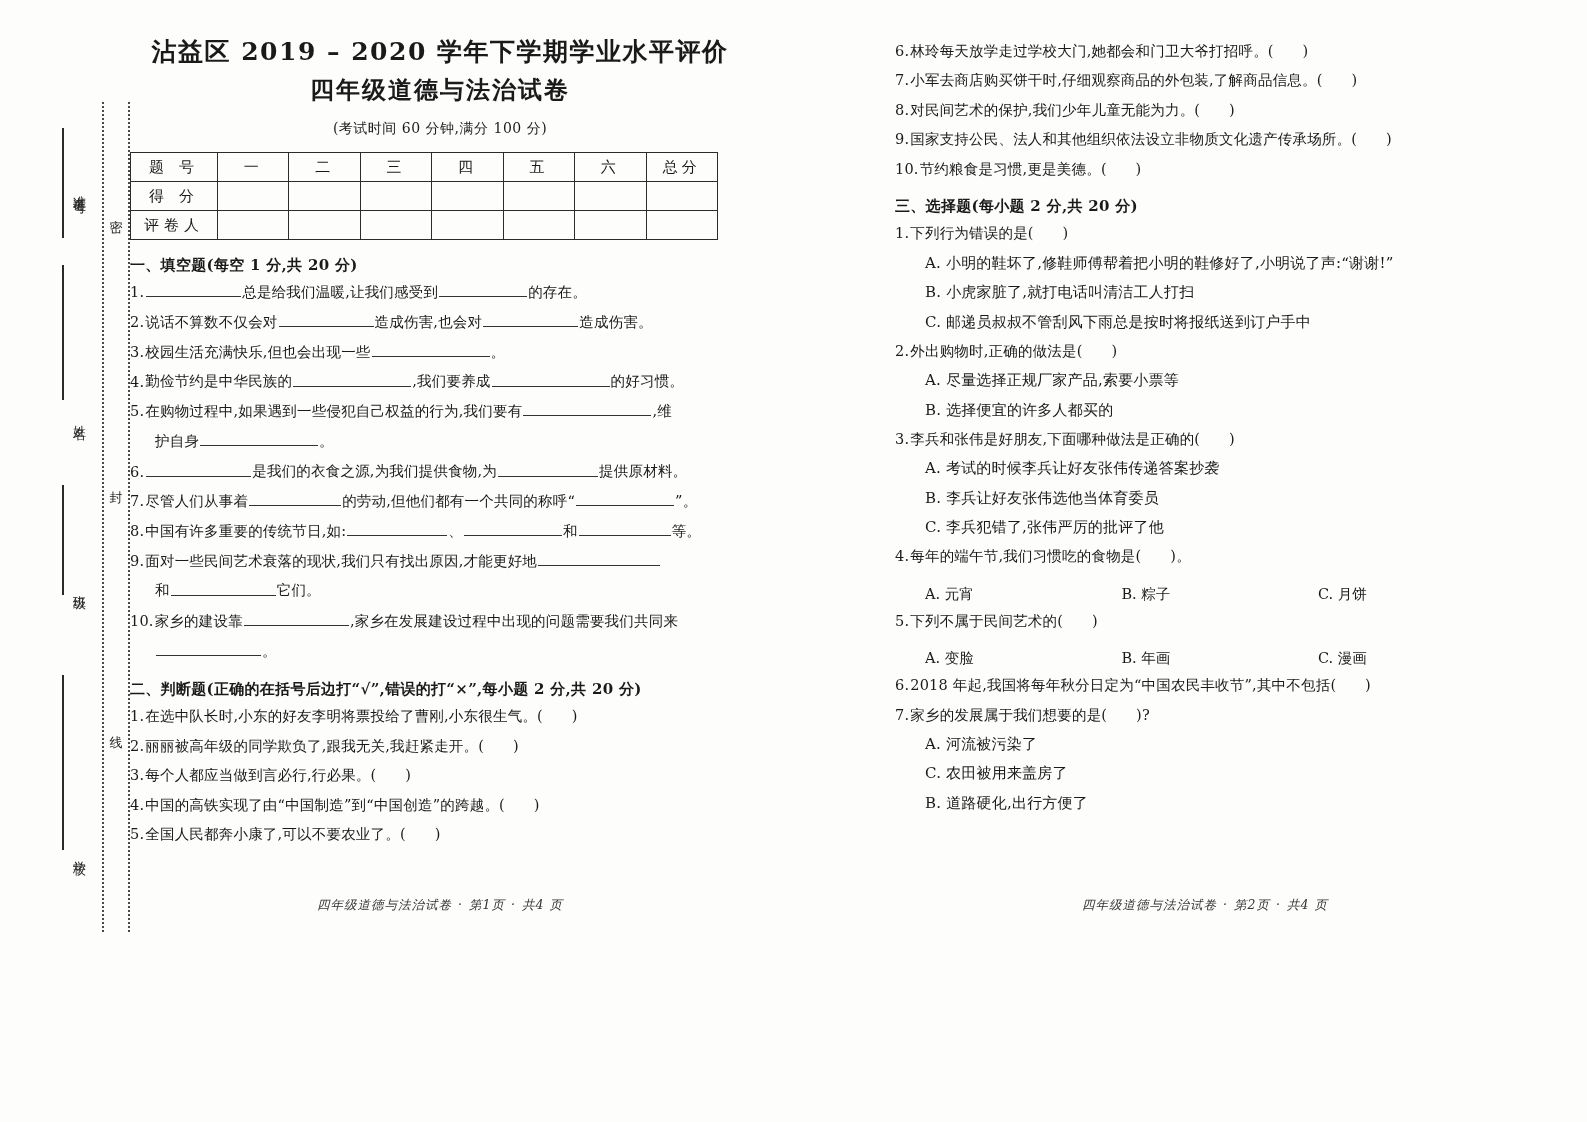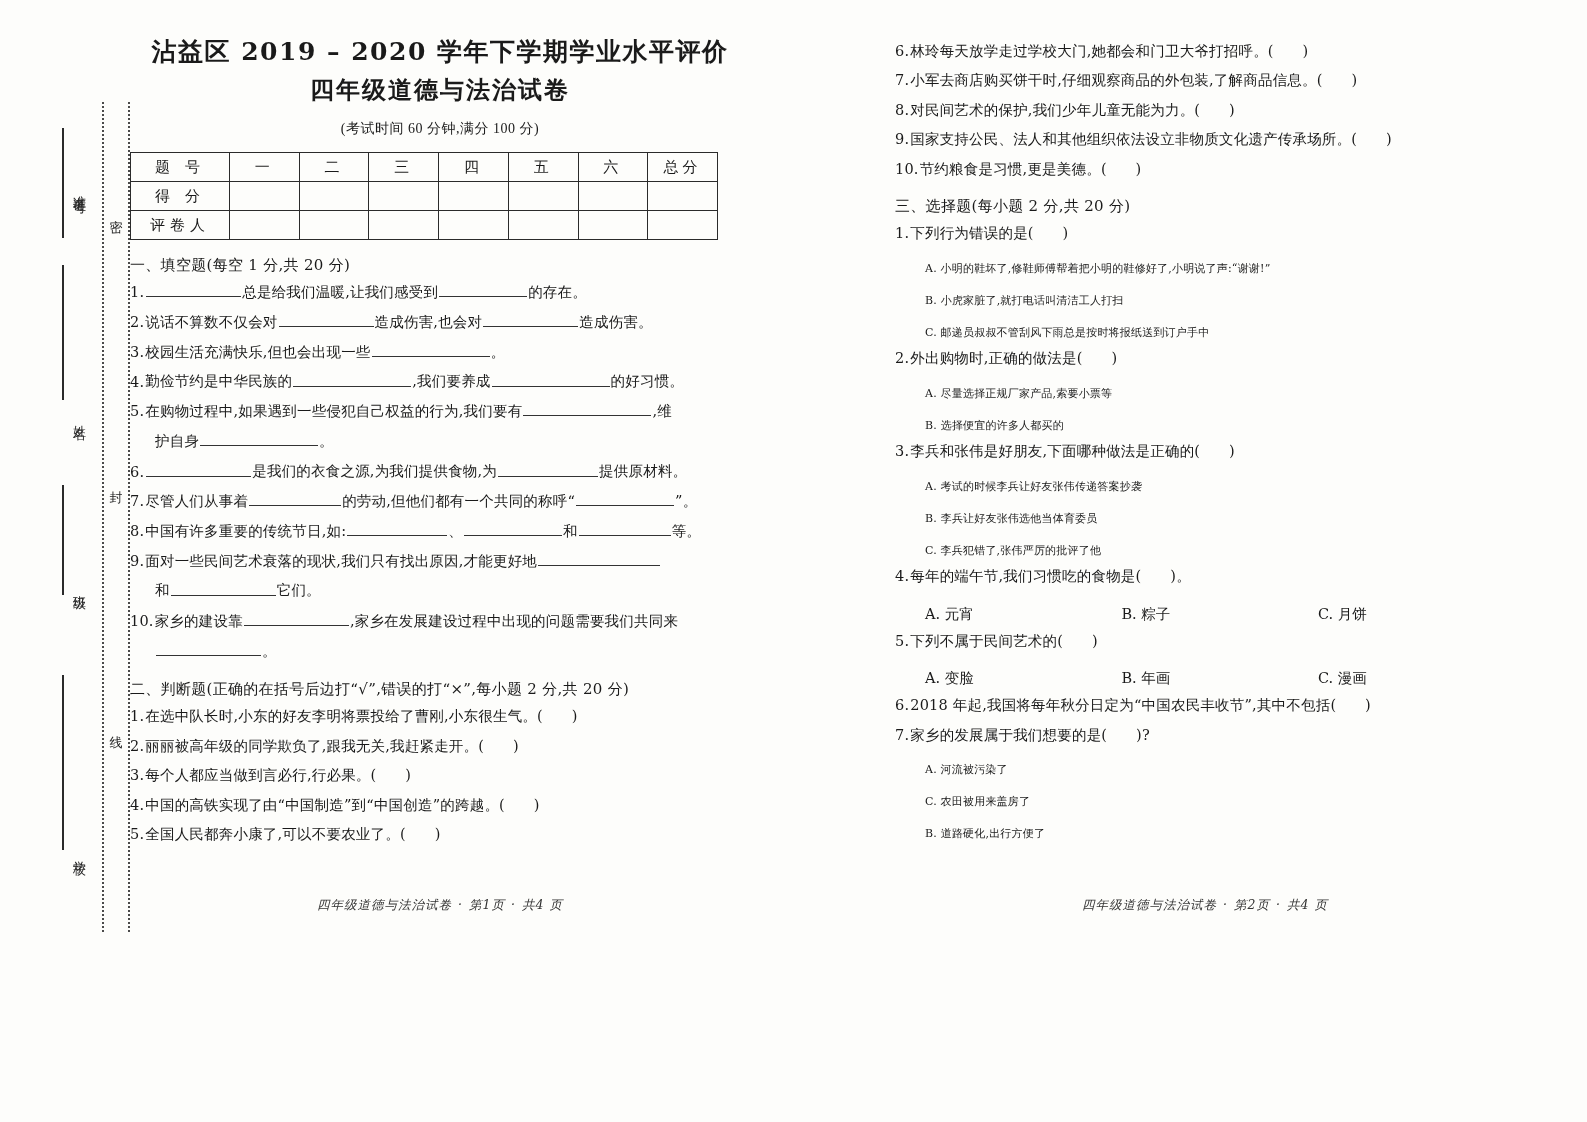--- a/index.html
+++ b/index.html
@@ -90,49 +90,48 @@
     font-weight: bold;
     text-align: center;
     letter-spacing: 2px;
     margin: 4px 0 0 0;
   }
   .exam-info {
     text-align: center;
     font-size: 14px;
     margin-top: 14px;
     letter-spacing: 0.5px;
-    font-family: Liberation Serif, serif;
   }
 
   
   table.score-table {
     margin-top: 14px;
     border-collapse: collapse;
     width: 588px;
     table-layout: fixed;
   }
   table.score-table td {
     border: 1.3px solid #2b2b2b;
     height: 28px;
     text-align: center;
     font-size: 15px;
     letter-spacing: 4px;
-    padding: 0 12px;
+    padding: 0 6px;
   }
   table.score-table td.hdr {
     width: 74px;
     letter-spacing: 5px;
     font-size: 15px;
   }
   table.score-table td.blank { }
 
   
   .sec-head {
     font-size: 15px;
-    font-weight: normal;
+    font-weight: bold;
     margin: 16px 0 4px 0;
     letter-spacing: 0.3px;
   }
   .q {
     font-size: 14.5px;
     line-height: 1.62;
     margin: 6px 0 0 0;
     letter-spacing: 0.2px;
     display: flex;
     align-items: baseline;
@@ -153,23 +152,23 @@
     vertical-align: baseline;
     height: 1.05em;
     margin: 0 1px;
   }
   .paren {
     display: inline-block;
     white-space: pre;
   }
 
   .opt {
-    font-size: 11px;
+    font-size: 15px;
     line-height: 1.62;
-    margin-top: 14px;
+    margin-top: 5px;
     padding-left: 30px;
     letter-spacing: 0.2px;
   }
   .opt-row {
     display: flex;
     padding-left: 30px;
     margin-top: 16px;
     font-size: 14.5px;
   }
   .opt-row > span { flex: 0 0 33.3%; }

